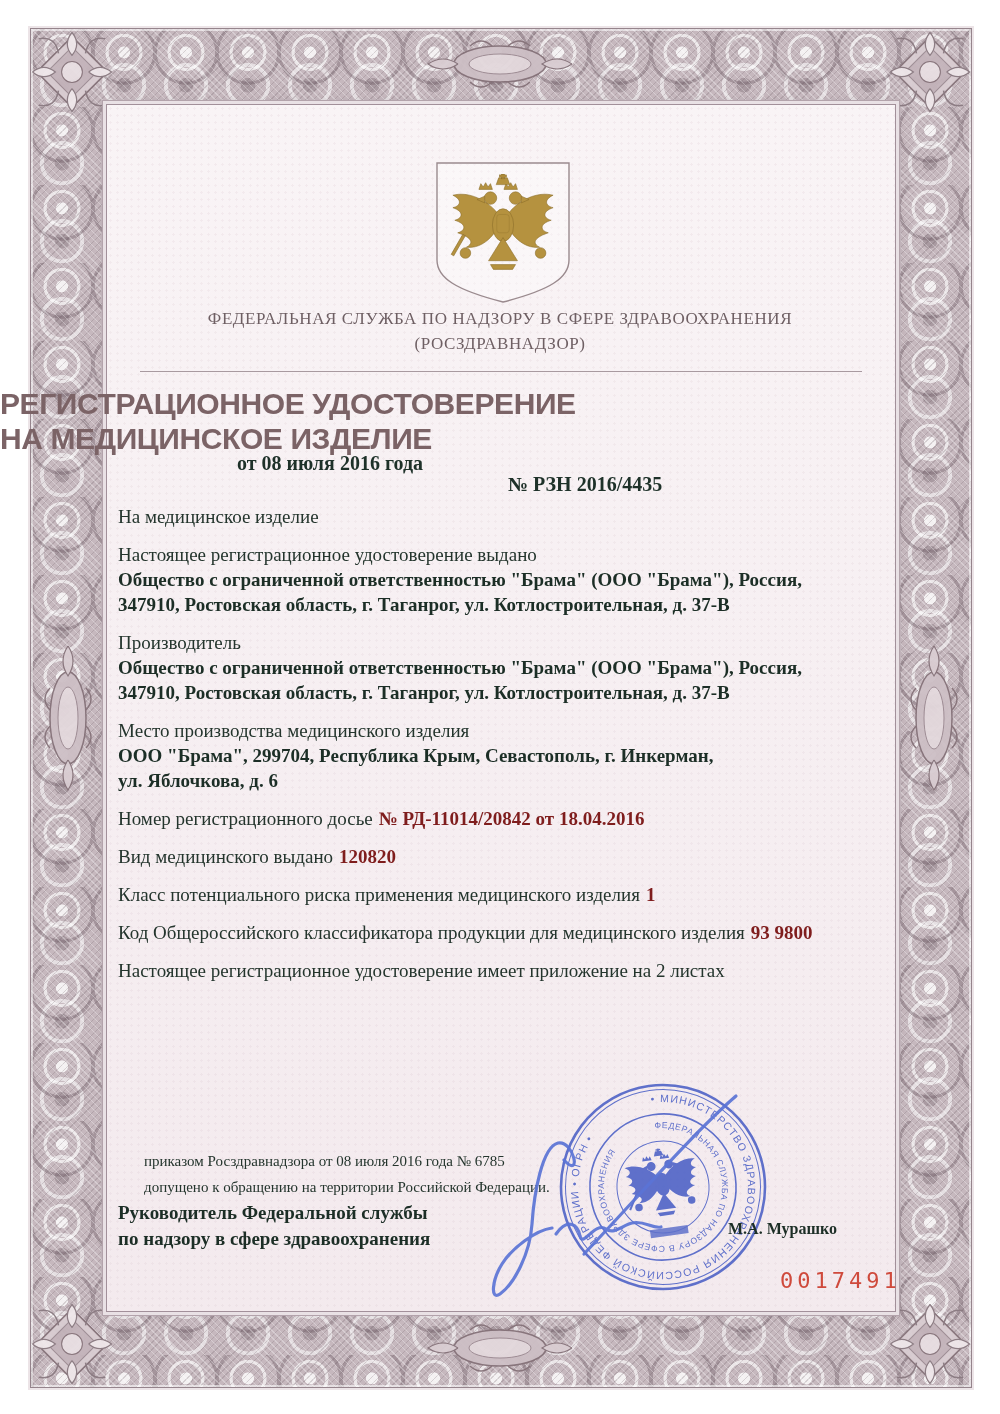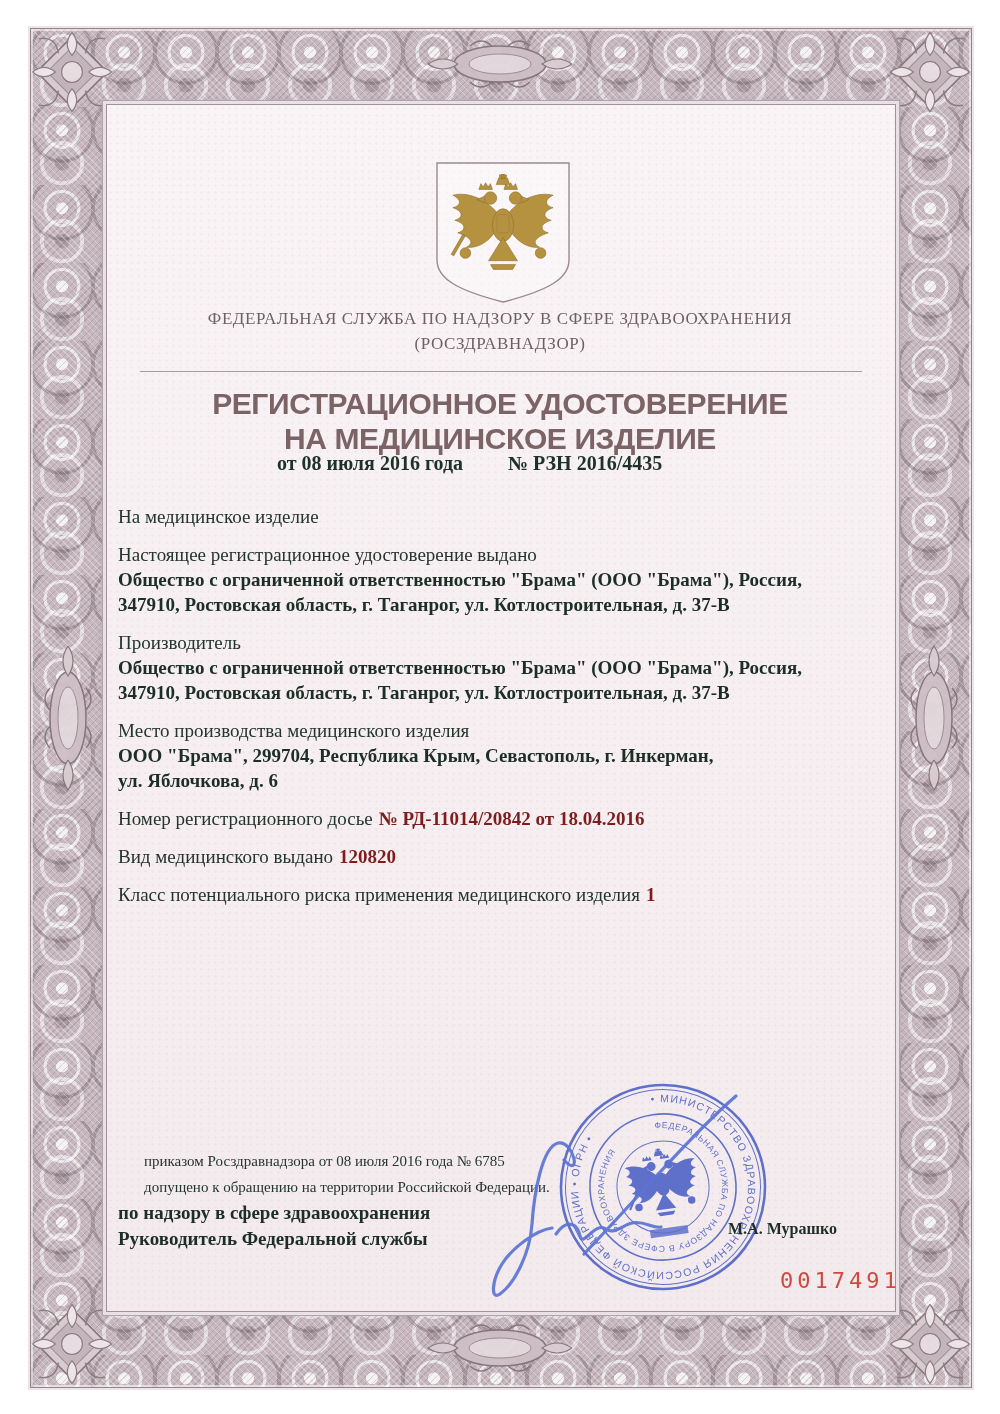--- a/index.html
+++ b/index.html
@@ -31,26 +31,26 @@
     border:1px solid #a2909a;
     box-shadow:0 0 0 3px #e9e1e5, 0 0 0 4px #b3a3ab, 0 0 8px rgba(90,70,80,.35);
   }
   .ornament{position:absolute;opacity:.95;}
   
   .abs{position:absolute;}
   .coat{left:432px;top:160px;width:142px;height:148px;z-index:2;}
   .agency{left:0;top:306px;width:100%;text-align:center;z-index:2;
     font-size:17px;letter-spacing:.6px;color:#6e5f63;line-height:25px;}
   .rule{left:140px;top:371px;width:722px;height:0;border-top:1px solid #a89aa0;z-index:2;}
-  .title{left:0;top:386px;width:100%;text-align:center;z-index:2;
+  .title{left:0;top:386px;width:100%;z-index:2;
     font-family:"Liberation Sans", sans-serif;font-weight:bold;
     font-size:30px;line-height:35px;color:#7b6366;letter-spacing:-.4px;}
   .dateline{z-index:2;font-weight:bold;font-size:20px;color:#1e3129;}
-  .issue-date{left:237px;top:452px;margin-left:40px;}
-  .reg-number{left:508px;top:452px;}
+  .issue-date{left:237px;top:452px;}
+  .reg-number{left:508px;top:473px;}
   .content{left:118px;top:504px;width:775px;z-index:2;font-size:19px;}
   .content p{margin:0 0 13px;line-height:25px;}
   .lbl{font-weight:normal;}
   .val-block{display:block;white-space:pre-line;font-weight:bold;color:#1c2e26;}
   .val-inline{font-weight:bold;color:#7f1d1d;margin-left:6px;}
   .footer-order{left:144px;top:1148px;width:640px;z-index:2;font-size:15px;line-height:26px;}
   .signatory{left:118px;top:1200px;width:420px;z-index:2;font-size:19px;font-weight:bold;line-height:26px;color:#1c2e26;}
   .signatory-name{left:728px;top:1220px;z-index:7;font-size:16px;font-weight:bold;color:#1c2e26;}
   .stamp-svg{left:556px;top:1080px;width:214px;height:214px;z-index:5;opacity:.88;transform:rotate(-8deg);}
   .sign-svg{left:452px;top:1082px;width:330px;height:235px;z-index:6;}
@@ -168,30 +168,34 @@
   </p>
   <p>
     <span class="lbl">Номер регистрационного досье</span><strong class="val-inline">№ РД-11014/20842 от 18.04.2016</strong>
   </p>
   <p>
     <span class="lbl">Вид медицинского выдано</span><strong class="val-inline">120820</strong>
   </p>
   <p>
     <span class="lbl">Класс потенциального риска применения медицинского изделия</span><strong class="val-inline">1</strong>
   </p>
+  <p>
+    <span class="lbl">Код Общероссийского классификатора продукции для медицинского изделия</span><strong class="val-inline">93 9800</strong>
+  </p>
+  <p>Настоящее регистрационное удостоверение имеет приложение на 2 листах</p>
 </div>
 
 <div class="abs footer-order">
   <div>приказом Росздравнадзора от 08 июля 2016 года № 6785</div>
   <div>допущено к обращению на территории Российской Федерации.</div>
 </div>
 
 <div class="abs signatory">
+  <div>Руководитель Федеральной службы</div>
   <div>по надзору в сфере здравоохранения</div>
-  <div>Руководитель Федеральной службы</div>
 </div>
 <span class="abs signatory-name">М.А. Мурашко</span>
 
 <svg class="abs stamp-svg" viewBox="0 0 214 214">
   <g fill="none" stroke="#4b60c6">
     <circle cx="107" cy="107" r="102" stroke-width="2.6"></circle>
     <circle cx="107" cy="107" r="97.5" stroke-width="1"></circle>
     <circle cx="107" cy="107" r="73" stroke-width="1.6"></circle>
     <circle cx="107" cy="107" r="46" stroke-width="1"></circle>
   </g>

